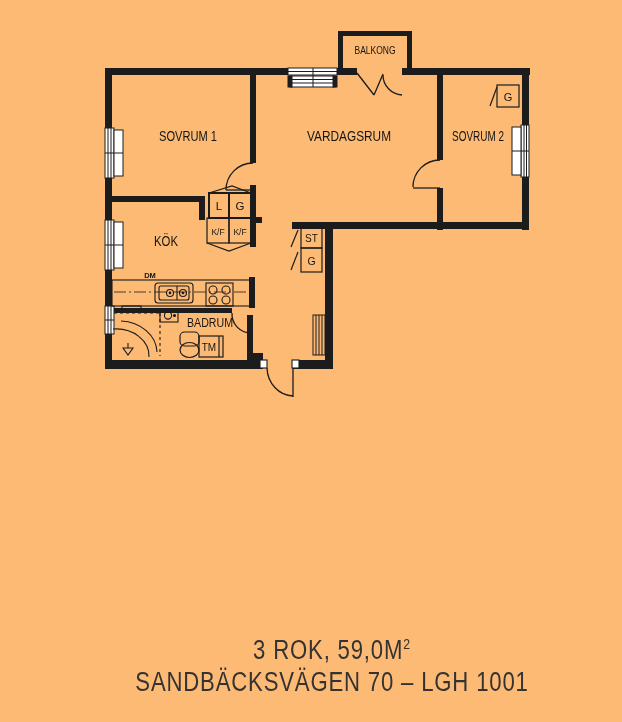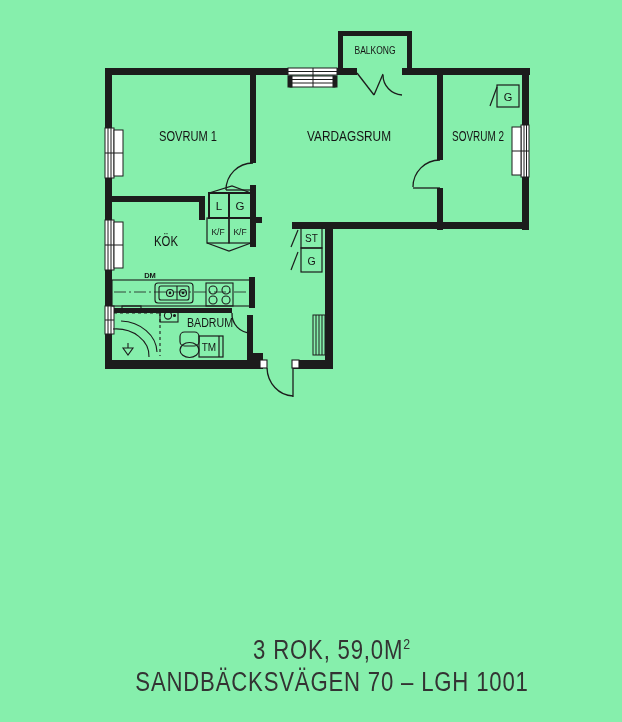--- a/index.html
+++ b/index.html
@@ -1,16 +1,16 @@
 <!DOCTYPE html>
 <html><head>
 <meta charset="utf-8">
 <style>
   html,body{margin:0;padding:0;background:#fff;}
-  .page{position:relative;width:622px;height:722px;background:#86efac;overflow:hidden;
+  .page{position:relative;width:622px;height:722px;background:#fdba74;overflow:hidden;
         font-family:"Liberation Sans",sans-serif;}
   .plan-svg{position:absolute;left:0;top:0;}
   .footer{position:absolute;left:42px;top:634px;width:580px;text-align:center;
           color:#333;transform:scaleX(0.82);transform-origin:50% 0;}
   .footer .l1{font-size:27px;letter-spacing:1px;line-height:32px;white-space:nowrap;}
   .footer .l2{font-size:27px;letter-spacing:1px;line-height:32px;white-space:nowrap;}
   .footer sup{font-size:15px;line-height:0;}
   text{fill:#151515;}
 </style>
 </head>

